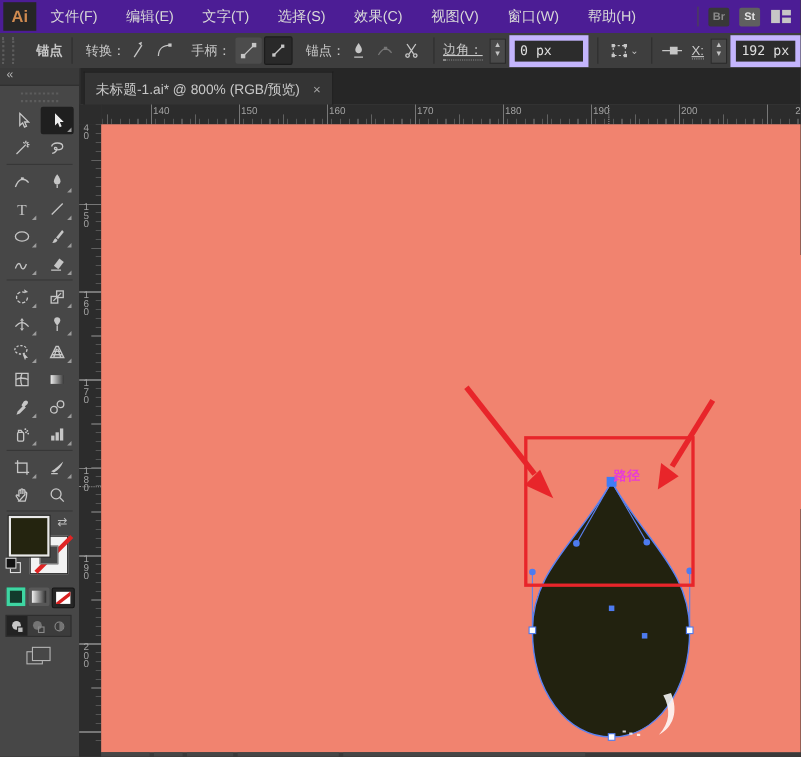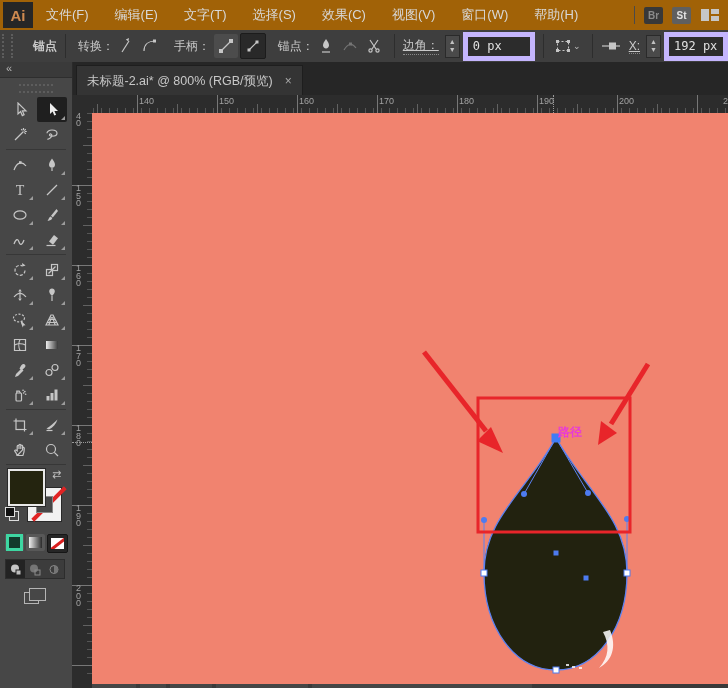--- a/index.html
+++ b/index.html
@@ -1,20 +1,20 @@
 <!DOCTYPE html>
 <html><head>
 <meta charset="utf-8">
 <style>
   html,body{margin:0;padding:0;background:#1a1a1a;}
   #app{position:relative;width:728px;height:688px;overflow:hidden;
        font-family:"Liberation Sans","DejaVu Sans",sans-serif;
        background:#4a4a4a;color:#d6d6d6;-webkit-user-select:none;user-select:none;}
   
-  #menubar{position:absolute;left:0;top:0;width:728px;height:30px;background:#a16207;
+  #menubar{position:absolute;left:0;top:0;width:728px;height:30px;background:#4c1d95;
            display:flex;align-items:center;}
   #ai-logo{width:30px;height:26px;margin:2px 0 2px 3px;background:#262626;
            color:#cf8a50;font-weight:bold;font-size:15px;display:flex;align-items:center;
            justify-content:center;}
   .menu-item{font-size:13px;color:#d8d8d8;padding:0 13px;line-height:30px;white-space:nowrap;}
   #menubar-right{margin-left:auto;display:flex;align-items:center;gap:9px;padding-right:8px;}
   .mb-sep{width:1px;height:18px;background:#4a4a4a;}
   .badge{width:19px;height:17px;font-size:10px;font-weight:bold;display:flex;
          align-items:center;justify-content:center;border-radius:2px;}
   .badge.br{color:#8a8a8a;background:#383838;}
@@ -235,21 +235,21 @@
     <span class="opt-label link" style="margin-left:8px">X:</span>
     <div class="stepper">
       <span>▲</span>
       <span>▼</span>
     </div>
     <input class="numfield" style="width: 44px;" value="192 px">
   </div>
 
   <div id="tabbar">
     <div id="doc-tab">
-      <span>未标题-2.ai* @ 800% (RGB/预览)</span>
+      <span>未标题-1.ai* @ 800% (RGB/预览)</span>
       <span id="tab-close">×</span>
     </div>
   </div>
 
   <div id="toolpanel">
     <div id="tp-collapse">«</div>
     <div id="tp-grip"></div>
 
     <div class="tool-row">
       <div class="tool-cell">

